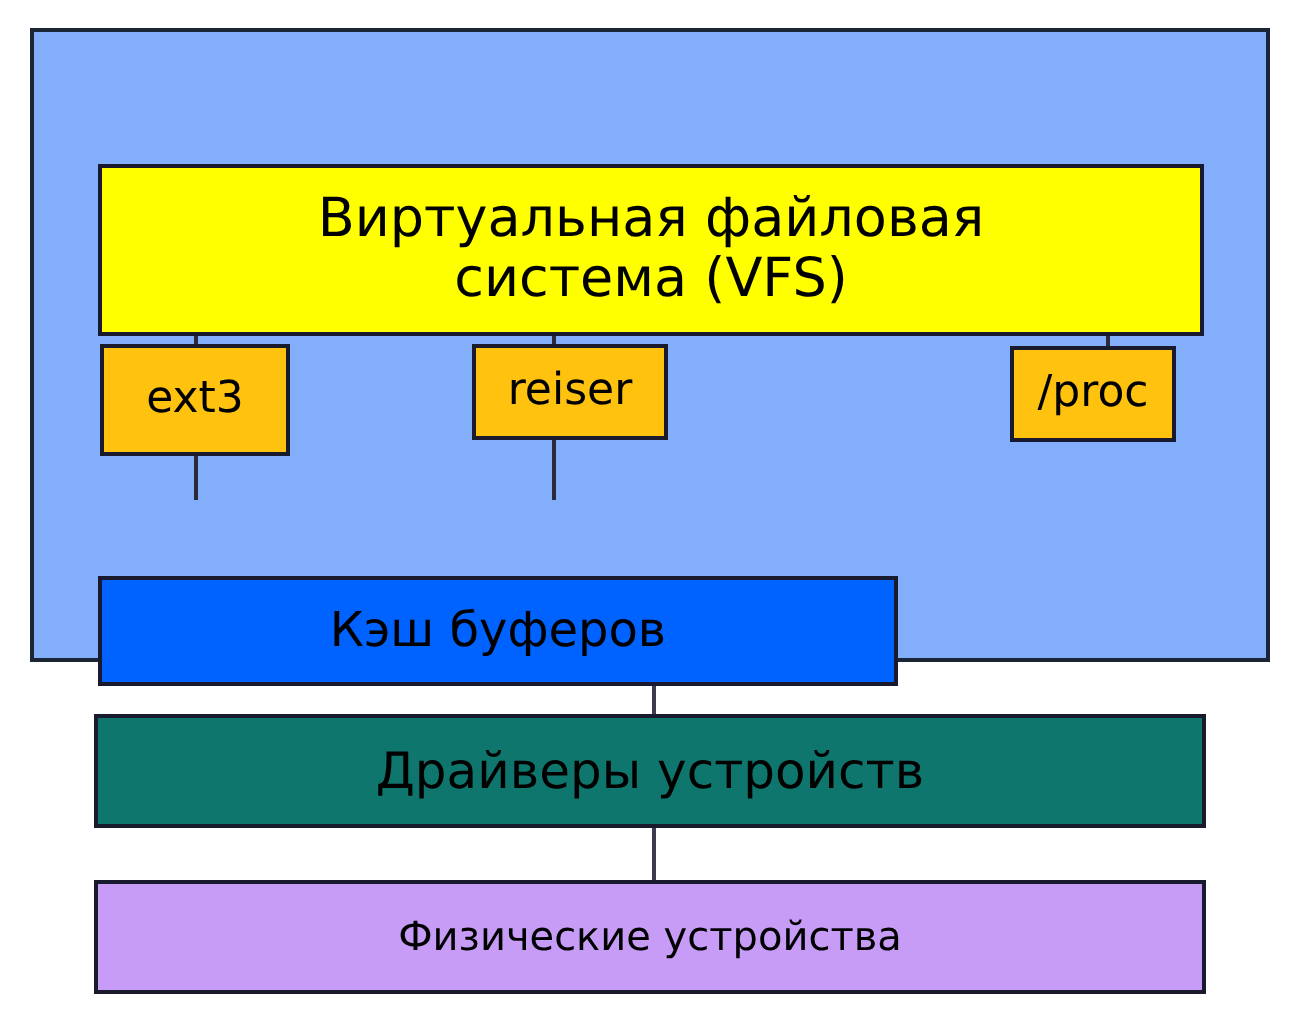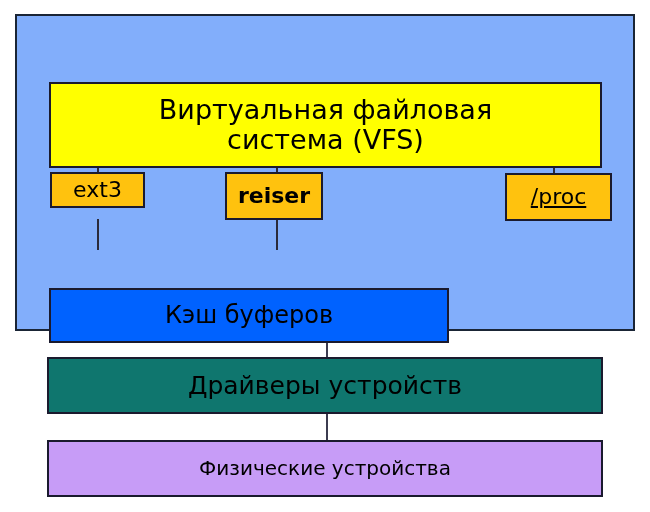--- a/index.html
+++ b/index.html
@@ -54,23 +54,23 @@
     font-size: 27px;
     margin-top: 32px;
   }
 
   
   .fs-box {
     background: #ffc20e;
     font-size: 22px;
     border-width: 2px;
   }
-  #ext3-box   { left: 50px;  top: 172px; width: 95px;  height: 36px; }
-  #reiser-box { left: 225px; top: 172px; width: 98px;  height: 48px; font-weight: bold; }
-  #proc-box   { left: 505px; top: 173px; width: 107px;  height: 48px; text-decoration: underline; }
+  #ext3-box   { left: 50px;  top: 172px; width: 95px;  height: 56px; }
+  #reiser-box { left: 236px; top: 172px; width: 98px;  height: 48px; }
+  #proc-box   { left: 505px; top: 173px; width: 83px;  height: 48px; }
 
   
   #buffer-cache-box {
     left: 49px;
     top: 248px;
     width: 400px;
     height: 55px;
     background: #0062ff;
     font-size: 24px;
     margin-top: 40px;

